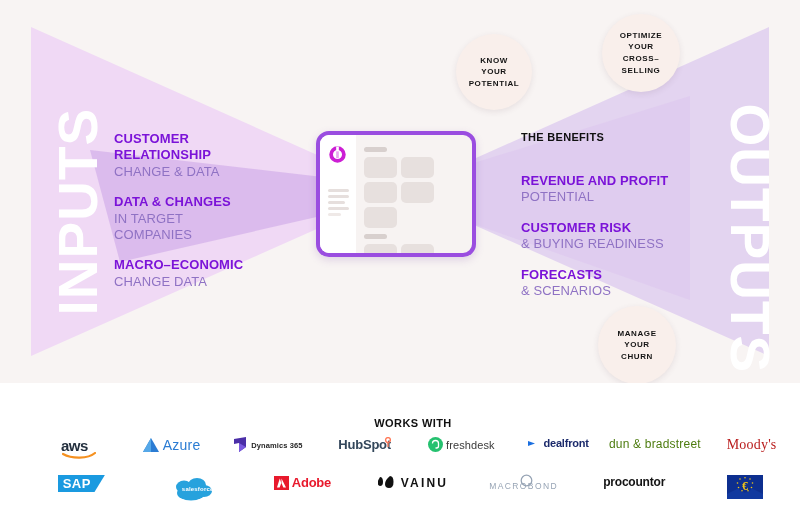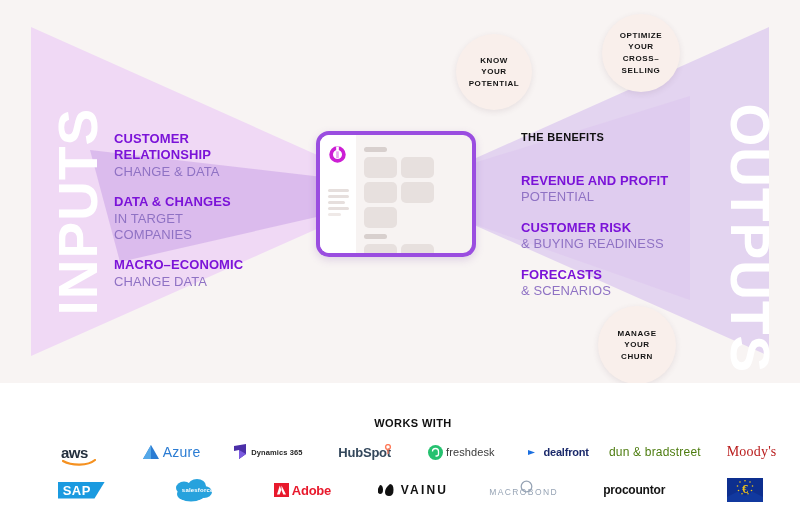--- a/index.html
+++ b/index.html
@@ -123,21 +123,21 @@
   }
   .works {
     text-align: center; font-size: 11px; font-weight: bold;
     color: #101010; letter-spacing: 0.4px; padding-top: 26px;
   }
   .logorow {
     display: flex; align-items: center; justify-content: center;
     gap: 0px; margin-top: 8px;
   }
   .logorow .cell {
-    flex: 1; display: flex; align-items: center; justify-content: center;
+    flex: 1; display: flex; align-items: flex-start; justify-content: center;
     height: 30px;
   }
   .logorow.r2 .cell { height: 30px; }
   .lg { display: flex; align-items: center; gap: 3px; }
   .lgtxt { white-space: nowrap; }
 
   
   .aws { font-size: 15px; font-weight: bold; color: #232f3e; letter-spacing: -0.5px; position:relative; }
   .aws .swoosh { position:absolute; left:1px; bottom:-5px; }
   .azure { font-size: 14px; color: #2b7cd3; letter-spacing: 0.2px; }

